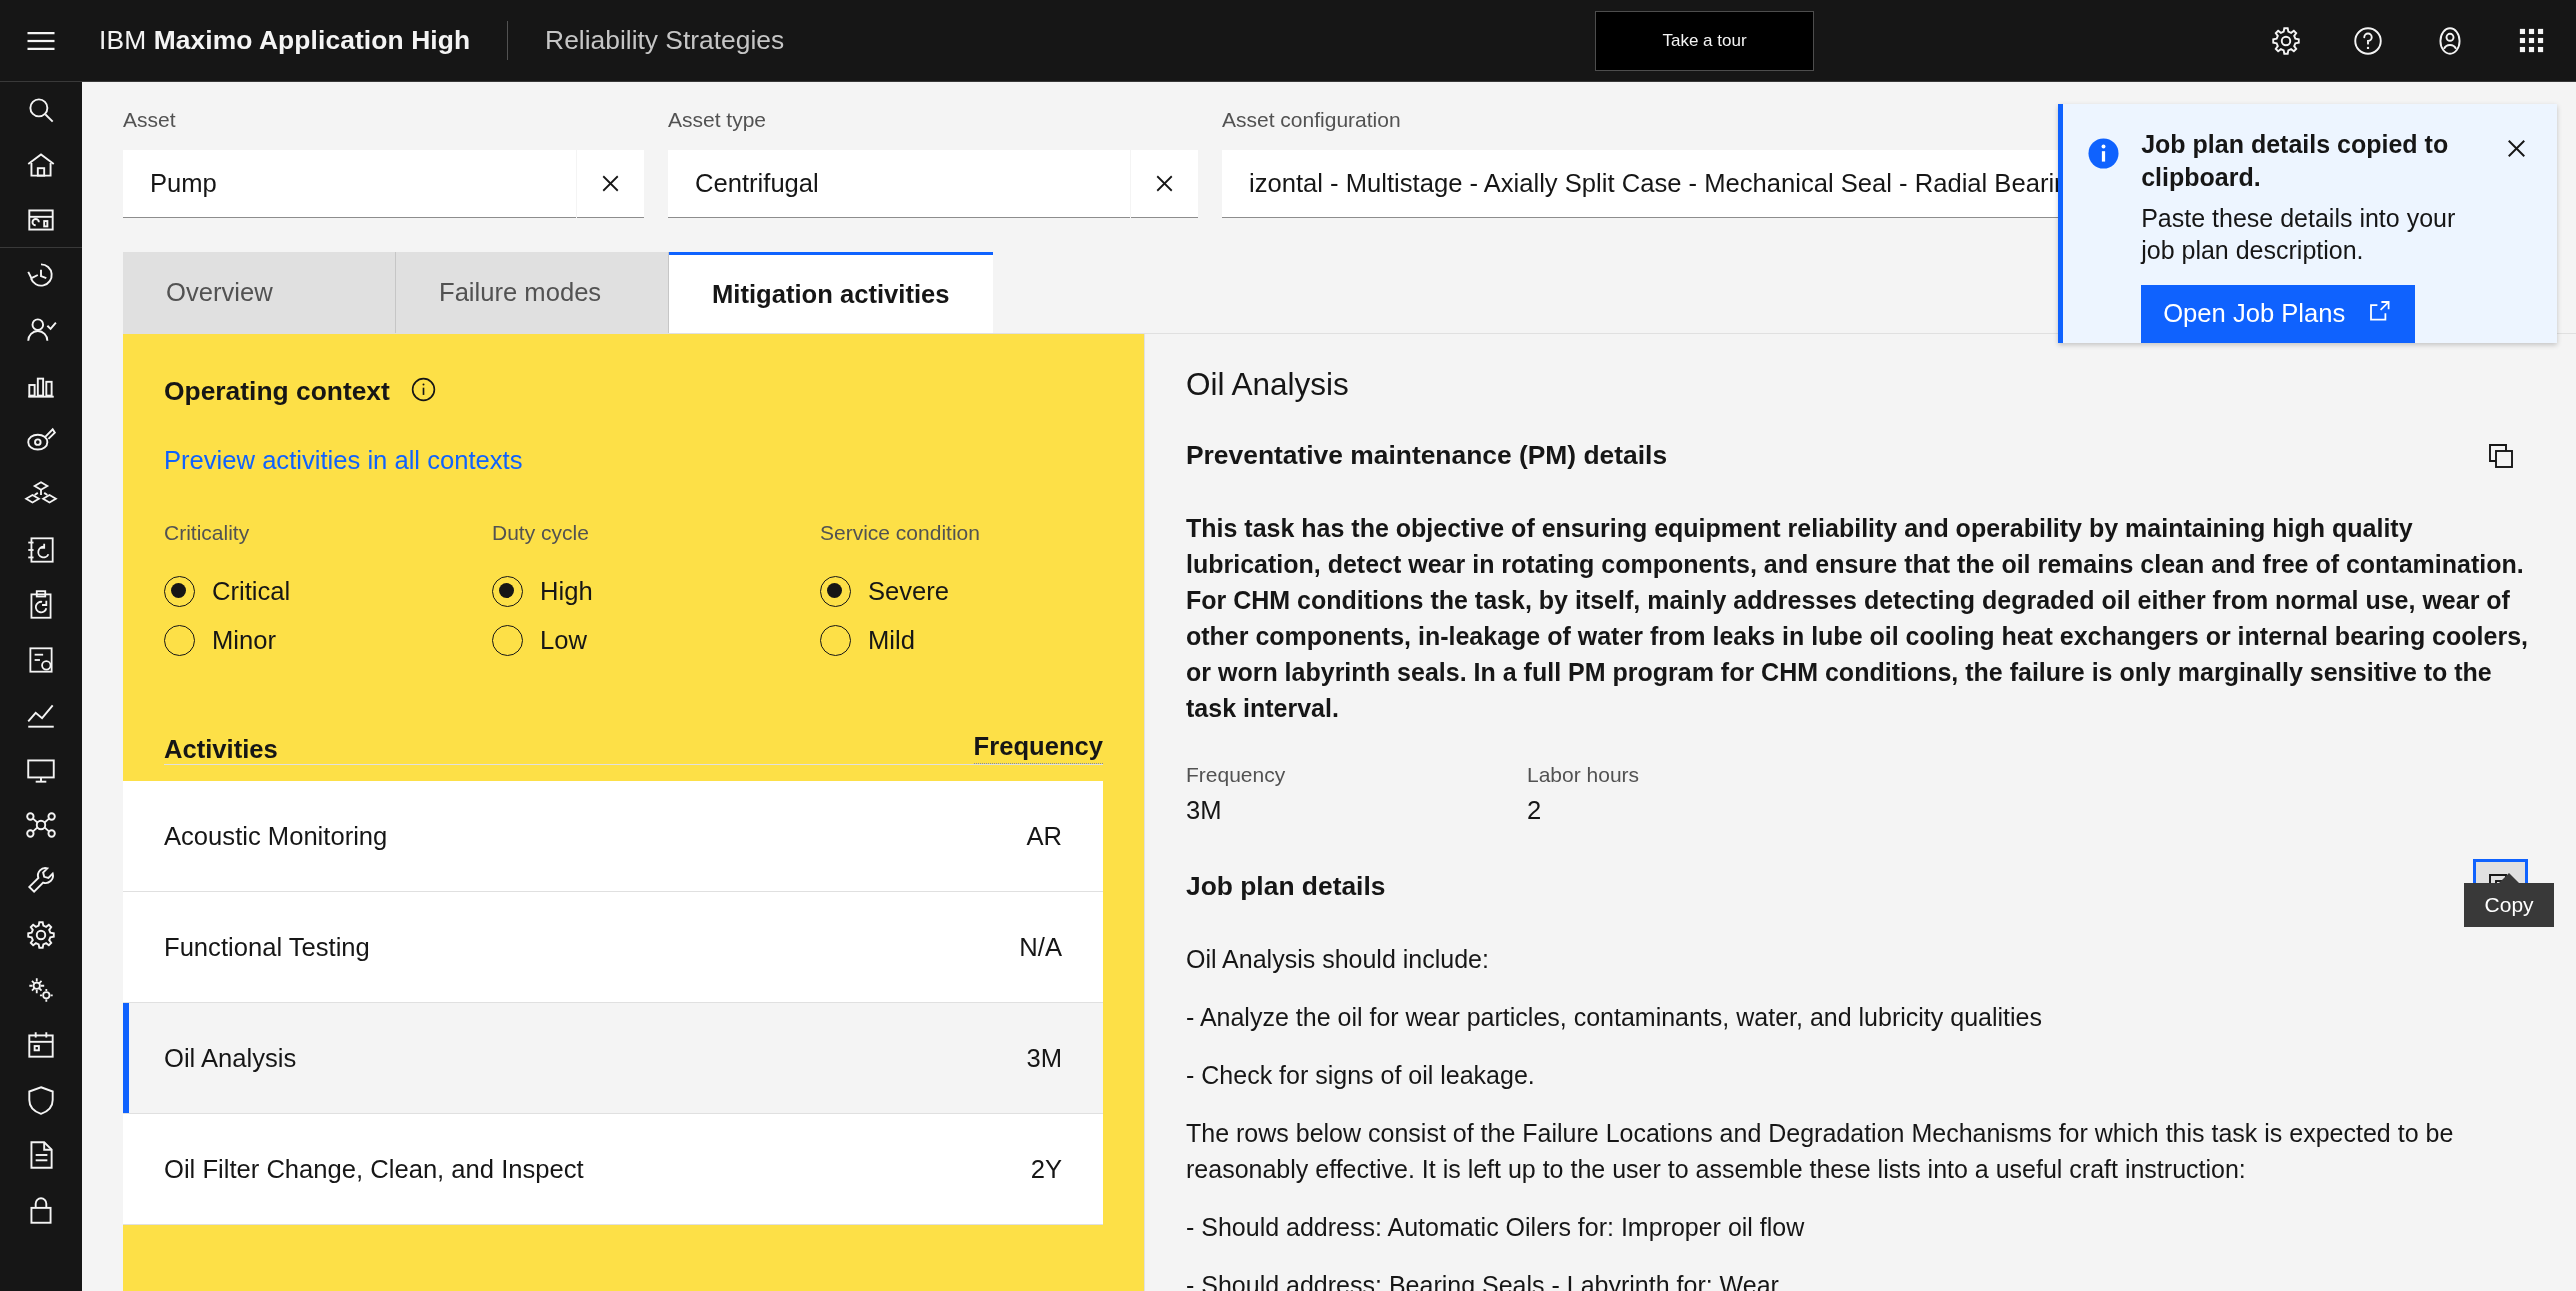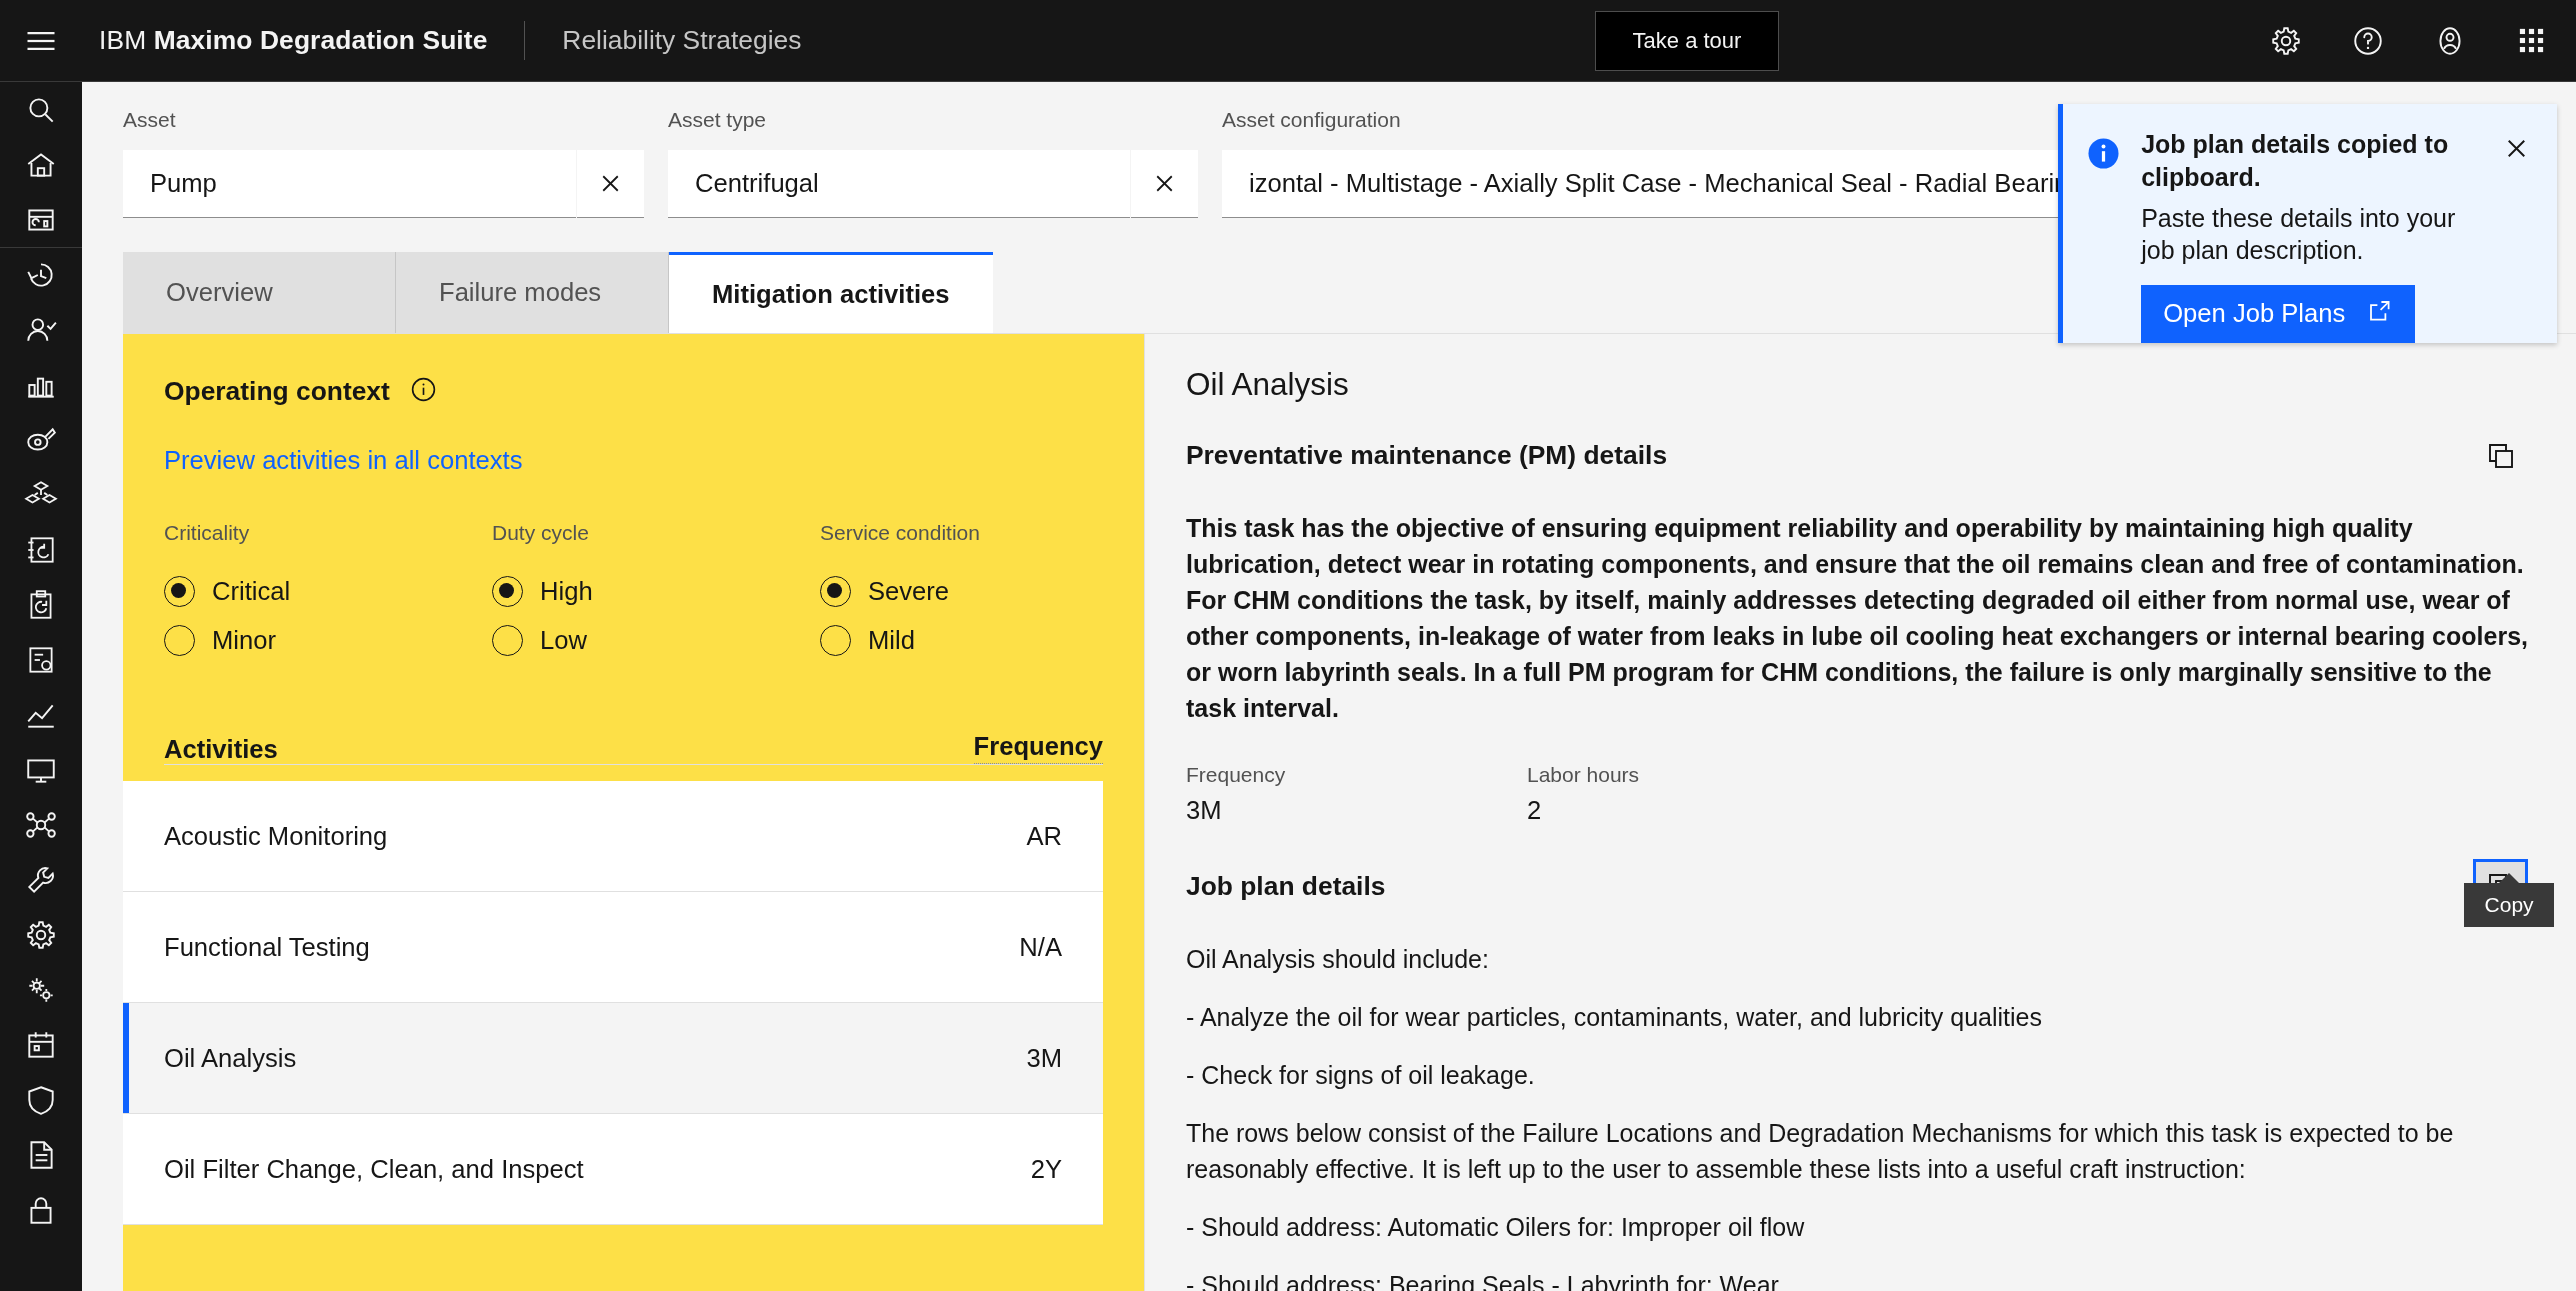--- a/index.html
+++ b/index.html
@@ -36,25 +36,25 @@
   .brand-text b { font-weight: 700; }
   .brand-divider {
     width: 0.9px; height: 39px; background: #525252;
     margin: 0 37px;
   }
   .brand-sub {
     color: #c6c6c6; font-size: 26.4px; white-space: nowrap; font-weight: 400;
   }
   .tour-btn {
     position: absolute; left: 1595px; top: 11px;
-    width: 184px; height: 60px;
+    width: 219px; height: 60px;
     background: #000; color: #f4f4f4;
     border: 1.7px solid #4d4d4d;
     font-family: "Liberation Sans", sans-serif;
-    font-size: 22px; cursor: pointer;
+    font-size: 17px; cursor: pointer;
     display: flex; align-items: center; justify-content: center;
   }
   .header-icons {
     position: absolute; right: 0; top: 0;
     height: 81px; display: flex; align-items: center;
   }
   .hicon {
     width: 82px; height: 81px;
     display: flex; align-items: center; justify-content: center;
     cursor: pointer;
@@ -286,21 +286,21 @@
 
   <div class="header">
     <div class="hamburger">
       <svg width="36" height="36" viewBox="0 0 32 32" fill="none" stroke="#f4f4f4" stroke-width="2">
         <line x1="4" y1="9" x2="28" y2="9"></line>
           <line x1="4" y1="16" x2="28" y2="16"></line>
           <line x1="4" y1="23" x2="28" y2="23"></line>
       </svg>
     </div>
     <div class="brand">
-      <div class="brand-text"><span>IBM </span><b>Maximo Degradation Suite</b></div>
+      <div class="brand-text"><span>IBM </span><b>Maximo Application High</b></div>
       <div class="brand-divider"></div>
       <div class="brand-sub">Reliability Strategies</div>
     </div>
 
     <button class="tour-btn">Take a tour</button>
 
     <div class="header-icons">
       <div class="hicon">
         <svg width="34" height="34" viewBox="0 0 32 32" fill="none" stroke="#f4f4f4" stroke-width="1.8">
           <circle cx="16" cy="16" r="4"></circle>

